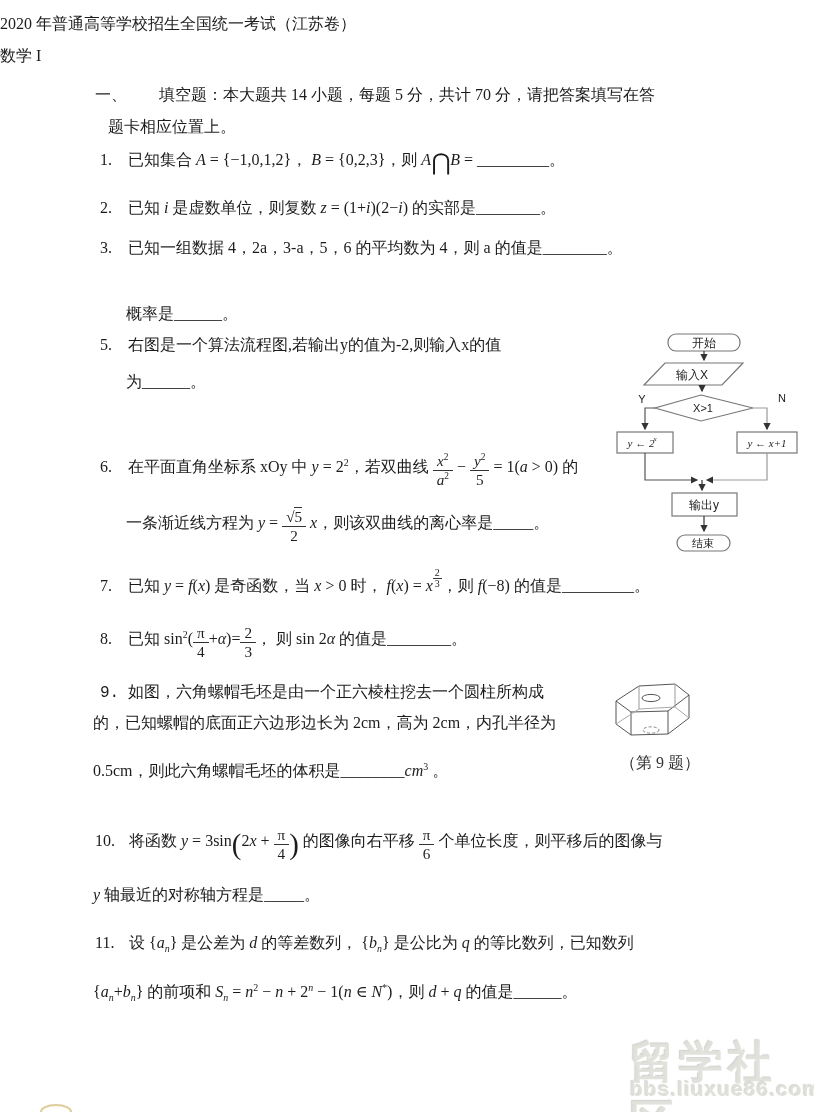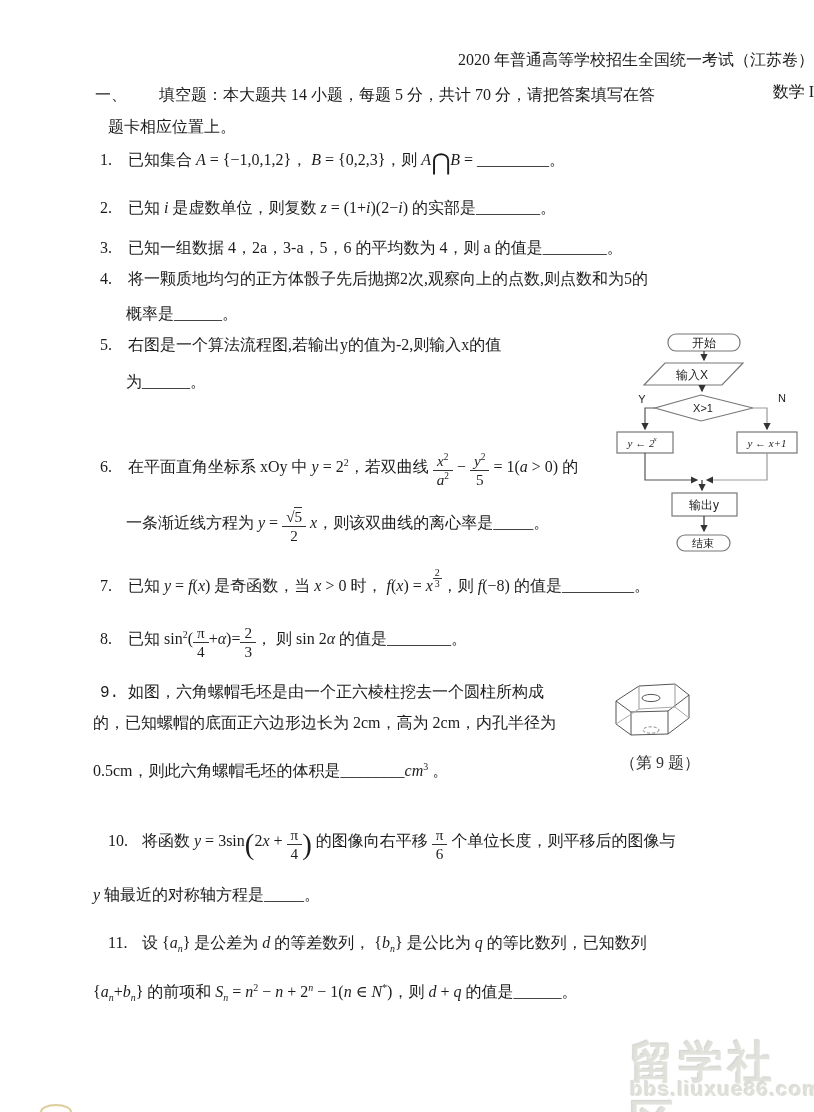--- a/index.html
+++ b/index.html
@@ -5,23 +5,23 @@
   html,body { margin:0; padding:0; background:#fff; }
   .page {
     position:relative; width:814px; height:1112px; margin:0 auto;
     background:#ffffff; overflow:hidden;
     font-family:"Liberation Serif","DejaVu Serif",serif;
     color:#1c1c1c; font-size:16px;
   }
   .line { position:absolute; white-space:nowrap; line-height:22px; }
   .tall { line-height:46px; }
   .med  { line-height:34px; }
-  .center { position:absolute; left:0; width:100%; text-align:right; white-space:nowrap;margin-top:36px; }
+  .center { position:absolute; left:0; width:100%; text-align:left; white-space:nowrap; }
   .qnum { display:inline-block; min-width:28px; }
-  .qnum.w { min-width:34px;margin-left:13px; }
+  .qnum.w { min-width:34px; }
   i { font-family:"Liberation Serif","DejaVu Serif",serif; }
   sup { font-size:0.62em; }
   sub { font-size:0.62em; }
   .bigcap { font-family:"DejaVu Sans",sans-serif; font-size:1.45em; vertical-align:-0.22em; font-weight:400; }
   .frac { display:inline-block; vertical-align:-0.85em; text-align:center; line-height:1.05; font-size:0.95em; }
   .frac .num { display:block; padding:0 4px 1px; border-bottom:1px solid #333; }
   .frac .den { display:block; padding:1px 4px 0; }
   .supfrac { display:inline-block; vertical-align:0.45em; text-align:center; line-height:1; font-size:0.62em; }
   .supfrac .num { display:block; border-bottom:1px solid #333; padding:0 2px; }
   .supfrac .den { display:block; padding:0 2px; }
@@ -57,21 +57,20 @@
 
   <div class="line" style="left:95px; top:84px;">一、　　填空题：本大题共 14 小题，每题 5 分，共计 70 分，请把答案填写在答</div>
   <div class="line" style="left:108px; top:116px;">题卡相应位置上。</div>
 
   <div class="line" style="left:100px; top:149px;"><span class="qnum">1.</span><span>已知集合 <i>A</i> = {−1,0,1,2}， <i>B</i> = {0,2,3}，则 <i>A</i><span class="bigcap">⋂</span><i>B</i> = _________。</span></div>
 
   <div class="line" style="left:100px; top:197px;"><span class="qnum">2.</span><span>已知 <i>i</i> 是虚数单位，则复数 <i>z</i> = (1+<i>i</i>)(2−<i>i</i>) 的实部是________。</span></div>
 
   <div class="line" style="left:100px; top:237px;"><span class="qnum">3.</span><span>已知一组数据 4，2a，3-a，5，6 的平均数为 4，则 a 的值是________。</span></div>
 
-  <div class="line" style="left:100px; top:268px;"><span class="qnum">4.</span><span>将一颗质地均匀的正方体骰子先后抛掷2次,观察向上的点数,则点数和为5的</span></div>
   <div class="line" style="left:126px; top:303px;">概率是______。</div>
 
   <div class="line" style="left:100px; top:334px;"><span class="qnum">5.</span><span>右图是一个算法流程图,若输出y的值为-2,则输入x的值</span></div>
   <div class="line" style="left:126px; top:371px;">为______。</div>
 
   <div class="line tall" style="left:100px; top:440px;"><span class="qnum">6.</span><span>在平面直角坐标系 xOy 中 <i>y</i> = 2<sup>2</sup>，若双曲线 <span class="frac"><span class="num"><i>x</i><sup>2</sup></span><span class="den"><i>a</i><sup>2</sup></span></span> − <span class="frac"><span class="num"><i>y</i><sup>2</sup></span><span class="den">5</span></span> = 1(<i>a</i> &gt; 0) 的</span></div>
   <div class="line tall" style="left:126px; top:500px;">一条渐近线方程为 <i>y</i> = <span class="frac"><span class="num">√<span class="rad">5</span></span><span class="den">2</span></span> <i>x</i>，则该双曲线的离心率是_____。</div>
 
   <div class="line med" style="left:100px; top:568px;"><span class="qnum">7.</span><span>已知 <i>y</i> = <i>f</i>(<i>x</i>) 是奇函数，当 <i>x</i> &gt; 0 时， <i>f</i>(<i>x</i>) = <i>x</i><span class="supfrac"><span class="num">2</span><span class="den">3</span></span>，则 <i>f</i>(−8) 的值是_________。</span></div>
 

